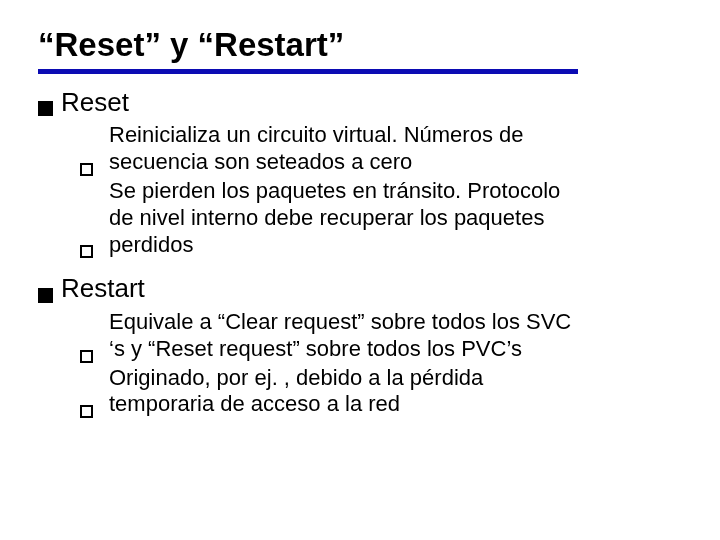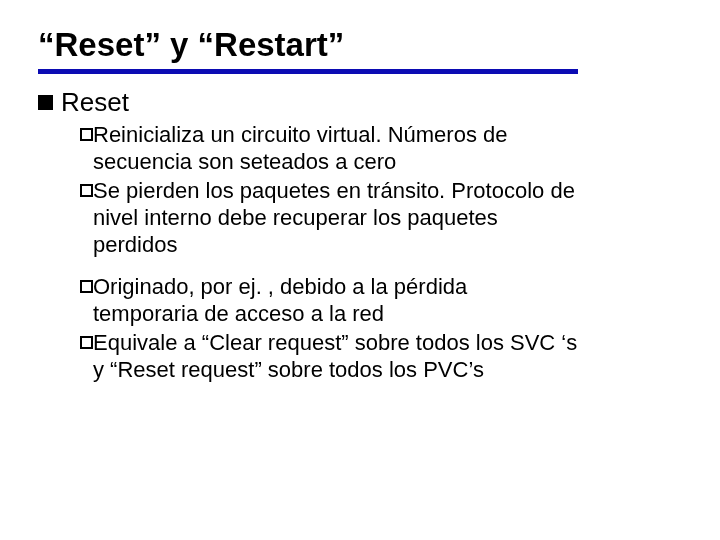--- a/index.html
+++ b/index.html
@@ -27,21 +27,21 @@
     font-weight: 900;
     font-size: 33px;
     letter-spacing: 0px;
     line-height: 1.05;
   }
   .level1 {
     margin: 6px 0 6px 0;
   }
   .level1-row {
     display: flex;
-    align-items: flex-start;
+    align-items: flex-end;
     gap: 8px;
   }
   .l1-bullet {
     width: 15px;
     height: 15px;
     background: #000;
     margin-top: 7px;
     flex: 0 0 auto;
   }
   .l1-text {
@@ -49,22 +49,22 @@
     font-family: Arial, Helvetica, sans-serif;
     font-weight: 400;
     line-height: 1.1;
   }
   .level2-list {
     margin: 6px 0 16px 0;
     padding-left: 42px;
   }
   .level2 {
     display: flex;
-    align-items: flex-start;
-    gap: 0px;
+    align-items: flex-end;
+    gap: 16px;
     margin: 2px 0 2px 0;
   }
   .l2-bullet {
     width: 13px;
     height: 13px;
     border: 2px solid #000;
     box-sizing: border-box;
     margin-top: 6px;
     flex: 0 0 auto;
     background: #fff;
@@ -96,25 +96,29 @@
         <div class="l2-text">Reinicializa un circuito virtual. Números de secuencia son seteados a cero</div>
       </div>
       <div class="level2">
         <div class="l2-bullet"></div>
         <div class="l2-text">Se pierden los paquetes en tránsito. Protocolo de nivel interno debe recuperar los paquetes perdidos</div>
       </div>
     </div>
   </div>
 
   <div class="level1">
+    <div class="level1-row">
+      <div class="l1-bullet"></div>
+      <div class="l1-text">Restart</div>
+    </div>
     <div class="level2-list">
       <div class="level2">
         <div class="l2-bullet"></div>
-        <div class="l2-text">Originado, por ej. , debido a la pérdida temporaria de acceso a la red</div>
+        <div class="l2-text">Equivale a “Clear request” sobre todos los SVC ‘s y “Reset request” sobre todos los PVC’s</div>
       </div>
       <div class="level2">
         <div class="l2-bullet"></div>
-        <div class="l2-text">Equivale a “Clear request” sobre todos los SVC ‘s y “Reset request” sobre todos los PVC’s</div>
+        <div class="l2-text">Originado, por ej. , debido a la pérdida temporaria de acceso a la red</div>
       </div>
     </div>
   </div>
 
 </div>
 
 </body></html>

